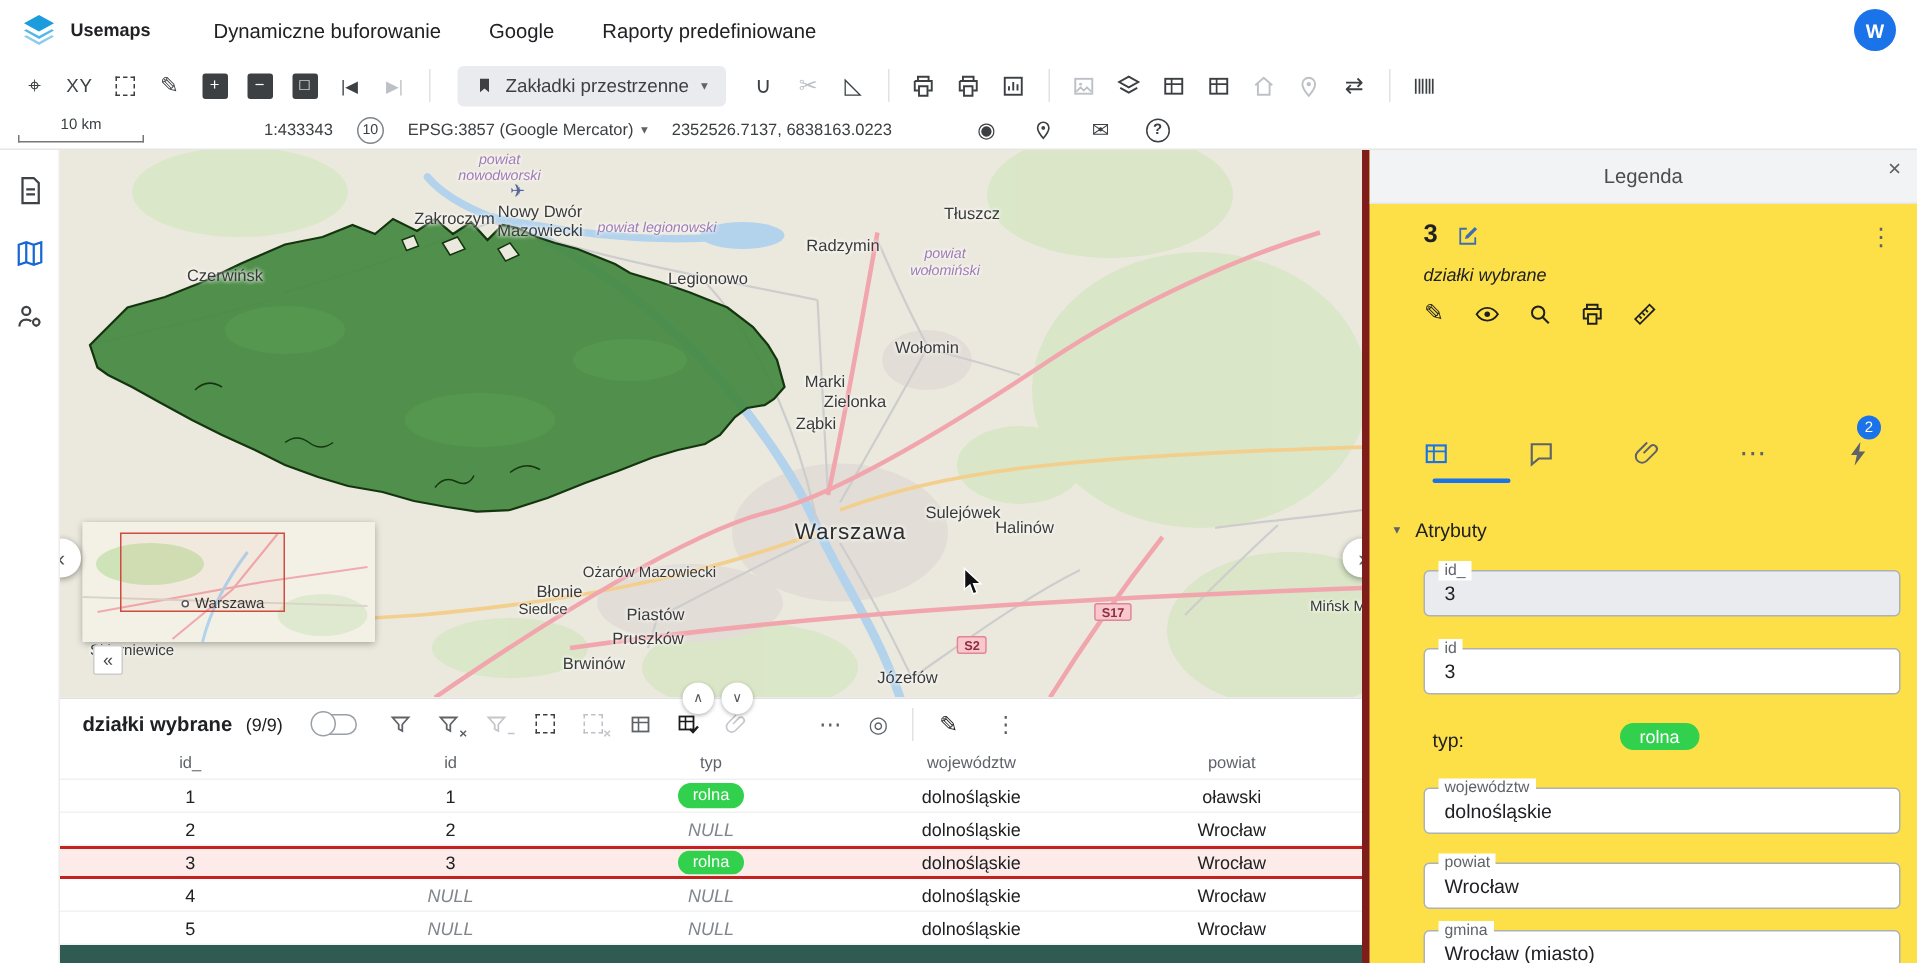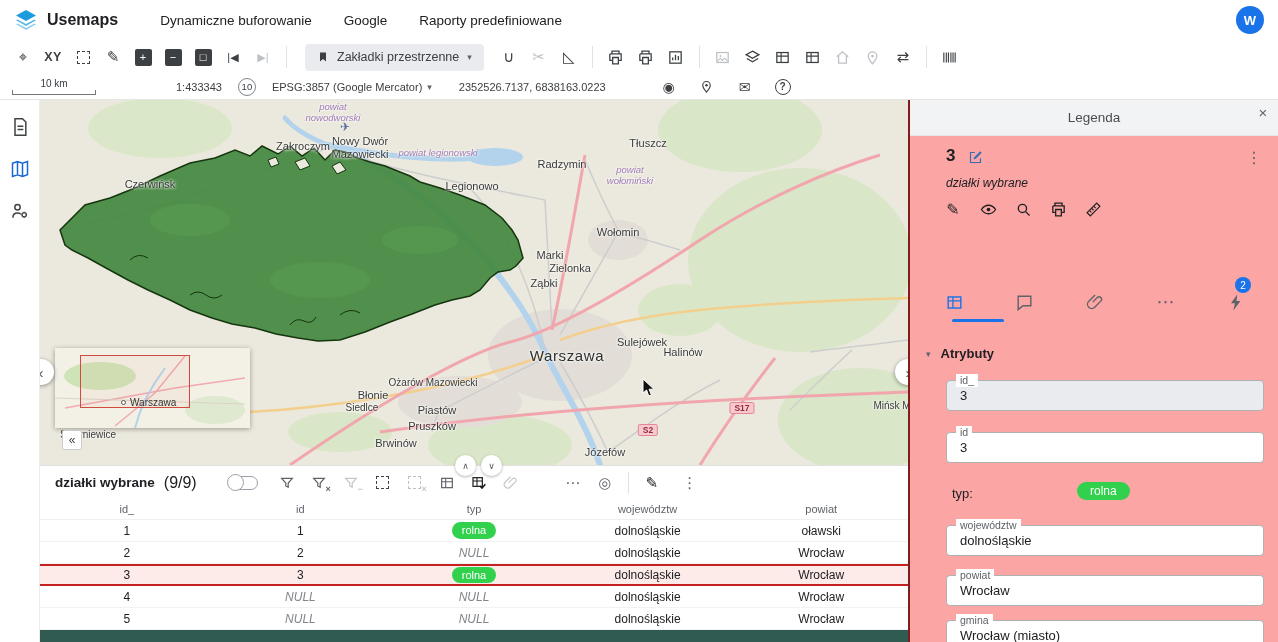--- a/index.html
+++ b/index.html
@@ -4,53 +4,53 @@
 <style>
   *{box-sizing:border-box}
   html,body{margin:0;padding:0}
   body{width:1278px;height:642px;position:relative;overflow:hidden;background:#fff;
        font-family:"Liberation Sans","DejaVu Sans",sans-serif;color:#202124}
   button{font:inherit;border:none;background:none;padding:0;cursor:pointer;color:inherit}
 
   
   .navbar{position:absolute;top:0;left:0;width:1278px;height:40px;display:flex;align-items:center;
           padding:0 14px;background:#fff;z-index:12}
-  .brand{display:flex;align-items:center;gap:9px;font-size:16px;font-weight:bold}
+  .brand{display:flex;align-items:center;gap:9px;font-size:12px;font-weight:bold}
   .brand svg{width:24px;height:24px}
   .nav-items{display:flex;gap:32px;margin-left:42px;font-size:13.5px}
   .nav-item{cursor:pointer;white-space:nowrap}
   .avatar{position:absolute;right:14px;top:6px;width:28px;height:28px;border-radius:50%;background:#1a73e8;
           color:#fff;display:flex;align-items:center;justify-content:center;font-size:13px;font-weight:bold}
 
   
   .toolbar{position:absolute;top:40px;left:0;width:1278px;height:60px;background:#fff;
            border-bottom:1px solid #e6e6e6;z-index:11}
   .trow1{display:flex;align-items:center;height:34px;padding-left:10px;gap:4px}
   .tbtn{width:26px;height:26px;display:flex;align-items:center;justify-content:center;color:#3c4043;
         font-size:15px;border-radius:3px;position:relative}
   .tbtn svg{width:17px;height:17px}
   .tbtn.dis{color:#bdc1c6;cursor:default}
   .sq{width:17px;height:17px;background:#3c4043;color:#fff;border-radius:2px;display:flex;
       align-items:center;justify-content:center;font-size:11px;line-height:1}
-  .xybtn{font-size:12.5px;font-weight:bold;letter-spacing:.5px}
+  .xybtn{font-size:12.5px;font-weight:normal;letter-spacing:.5px}
   .dashsq{width:13px;height:13px;border:1.5px dashed #3c4043;display:inline-block}
   .dis .dashsq{border-color:#bdc1c6}
   .vdiv{width:1px;height:22px;background:#e2e2e2;margin:0 6px}
   .bk-btn{display:flex;align-items:center;gap:8px;height:27px;padding:0 12px;background:#e9ebee;
           border-radius:4px;font-size:12.5px;color:#3c4043;margin:0 8px}
   .bk-btn svg{width:12px;height:12px}
   .caret{font-size:9px;color:#5f6368}
   .trow2{display:flex;align-items:center;height:25px;padding-left:12px;gap:16px;font-size:11px;color:#3c4043}
   .scalewrap{width:84px;font-size:10px;text-align:center;line-height:1.1}
   .bracket{height:5px;border:1px solid #777;border-top:none;margin-top:1px}
   .scaletext{margin-left:64px}
   .zoomc{width:18px;height:18px;border:1px solid #80868b;border-radius:50%;display:flex;
          align-items:center;justify-content:center;font-size:9.5px;flex:none}
   .projsel{display:flex;align-items:center;gap:5px;cursor:pointer}
-  .coords{margin-left:11px}
+  .coords{margin-left:0}
   .sicon{width:22px;height:22px;display:flex;align-items:center;justify-content:center;font-size:14px;color:#3c4043}
   .sicon svg{width:15px;height:15px}
   .sicon.ml{margin-left:36px}
   .helpc{width:16px;height:16px;border:1.5px solid #3c4043;border-radius:50%;font-size:10px;font-weight:bold;
          display:flex;align-items:center;justify-content:center}
 
   
   .rail{position:absolute;top:100px;left:0;width:40px;height:542px;background:#fff;border-right:1px solid #ececec;
         z-index:10;display:flex;flex-direction:column;align-items:center;padding-top:14px;gap:16px}
   .railbtn{width:26px;height:26px;display:flex;align-items:center;justify-content:center;color:#3f4346}
@@ -80,21 +80,21 @@
            box-shadow:0 1px 4px rgba(0,0,0,.4);display:flex;align-items:center;justify-content:center;
            font-size:15px;color:#555;z-index:4}
   .edgebtn.l{left:-12px}.edgebtn.r{right:-13px}
   .cursor{position:absolute;left:602px;top:278px;z-index:5;pointer-events:none}
 
   
   .bottom{position:absolute;left:40px;top:465px;width:868px;height:177px;background:#fff;
           border-top:1px solid #e0e0e0;z-index:8}
   .bhead{display:flex;align-items:center;height:33px;padding-left:15px;gap:2px}
   .btitle{font-size:13.5px;font-weight:bold;white-space:nowrap}
-  .bcount{font-size:16px;margin:0 21px 0 7px}
+  .bcount{font-size:12px;margin:0 10px 0 7px}
   .toggle{width:30px;height:14px;border:1.5px solid #9aa0a6;border-radius:8px;position:relative;background:#fff;margin:0 12px 0 8px}
   .knob{position:absolute;left:-2px;top:-3px;width:17px;height:17px;border:1.5px solid #9aa0a6;border-radius:50%;background:#fff}
   .bicon{width:30px;height:26px;display:flex;align-items:center;justify-content:center;color:#5f6368;position:relative;font-size:15px}
   .bicon svg{width:16px;height:16px}
   .bicon.dark{color:#1b1b1b}
   .bicon.dis{color:#c3c6ca;cursor:default}
   .ov{position:absolute;right:3px;bottom:2px;font-size:9px;font-weight:bold}
   .searchbox{margin-left:auto;width:148px;height:26px;border:1px solid #dadce0;border-radius:13px;display:flex;
              align-items:center;padding:0 10px;gap:6px;color:#5f6368}
   .searchbox svg{width:13px;height:13px;flex:none}
@@ -107,22 +107,22 @@
            font-size:11px;color:#5f6368;border-bottom:1px solid #f0f0f0}
   .th,.td{flex:1;text-align:center;overflow:hidden}
   .tbody{position:absolute;top:54px;left:0;width:868px}
   .trowi{width:868px;height:22px;display:flex;align-items:center;font-size:12px;border-bottom:1px solid #f2f2f2}
   .trowi.sel{background:#fcebe9;box-shadow:inset 0 2px 0 #c5221f,inset 0 -2px 0 #c5221f;border-bottom:none}
   .null{font-style:italic;color:#80868b}
   .pill{display:inline-block;background:#31d14e;color:#fff;border-radius:9px;padding:1px 10px;font-size:11px;line-height:1.3}
   .partial{position:absolute;left:0;top:164px;width:868px;height:13px;background:#305b53}
 
   
-  .rpanel{position:absolute;left:908px;top:100px;width:370px;height:542px;background:#fca5a5;
-          border-left:2px solid #7f1d1d;z-index:8;overflow:hidden}
+  .rpanel{position:absolute;left:908px;top:100px;width:370px;height:542px;background:#fde047;
+          border-left:5px solid #7f1d1d;z-index:8;overflow:hidden}
   .rtabs{display:flex;height:36px;position:relative}
   .rtab{flex:1;display:flex;align-items:center;justify-content:center;font-size:13.5px;cursor:pointer}
   .rtab.inactive{background:#f1f3f4;color:#4a4e52;border-bottom:1px solid #e6e6e6}
   .rclose{position:absolute;top:3px;right:6px;font-size:15px;color:#5f6368;width:18px;height:18px;
           display:flex;align-items:center;justify-content:center}
   .rtitle{position:absolute;left:36px;top:46px;font-size:17px;font-weight:bold}
   .redit{position:absolute;left:58px;top:50px;color:#3c6eb4}
   .redit svg{width:15px;height:15px}
   .rdots{position:absolute;right:16px;top:48px;font-size:16px;color:#5f6368}
   .rsub{position:absolute;left:36px;top:76px;font-size:12px;font-style:italic}
@@ -132,21 +132,21 @@
   .ftabs{position:absolute;left:0;top:185px;width:370px;height:34px;display:flex;justify-content:space-between;
          padding:0 30px;align-items:center}
   .ftab{width:28px;height:28px;display:flex;align-items:center;justify-content:center;color:#5f6368;font-size:18px}
   .ftab svg{width:19px;height:19px}
   .ftab.active{color:#1a73e8}
   .funderline{position:absolute;left:42px;top:219px;width:52px;height:3px;background:#1a73e8;border-radius:2px}
   .fbadge{position:absolute;left:325px;top:177px;width:16px;height:16px;border-radius:50%;background:#1a73e8;
           color:#fff;font-size:10px;display:flex;align-items:center;justify-content:center;z-index:2}
   .sechead{position:absolute;left:16px;top:246px;display:flex;gap:10px;align-items:center}
   .seccaret{font-size:9px;color:#5f6368}
-  .sectitle{font-size:13px;font-weight:bold}
+  .sectitle{font-size:13px;font-weight:normal}
   .fld{position:absolute;left:36px;width:318px;height:31px;border:1px solid #aeb2b0;border-radius:4px;background:#fff}
   .fld.ro{background:#e9ebee}
   .flab{position:absolute;top:-7px;left:9px;font-size:10.5px;color:#5f6368;background:#fff;padding:0 4px;line-height:1.2}
   .fval{position:absolute;left:13px;top:7px;font-size:13px}
   .typlab{position:absolute;left:42px;top:386px;font-size:13px}
   .typpill{position:absolute;left:167px;top:382px;background:#31d14e;color:#fff;border-radius:10px;
            padding:2px 13px;font-size:12px}
 </style>
 </head>
 <body>

